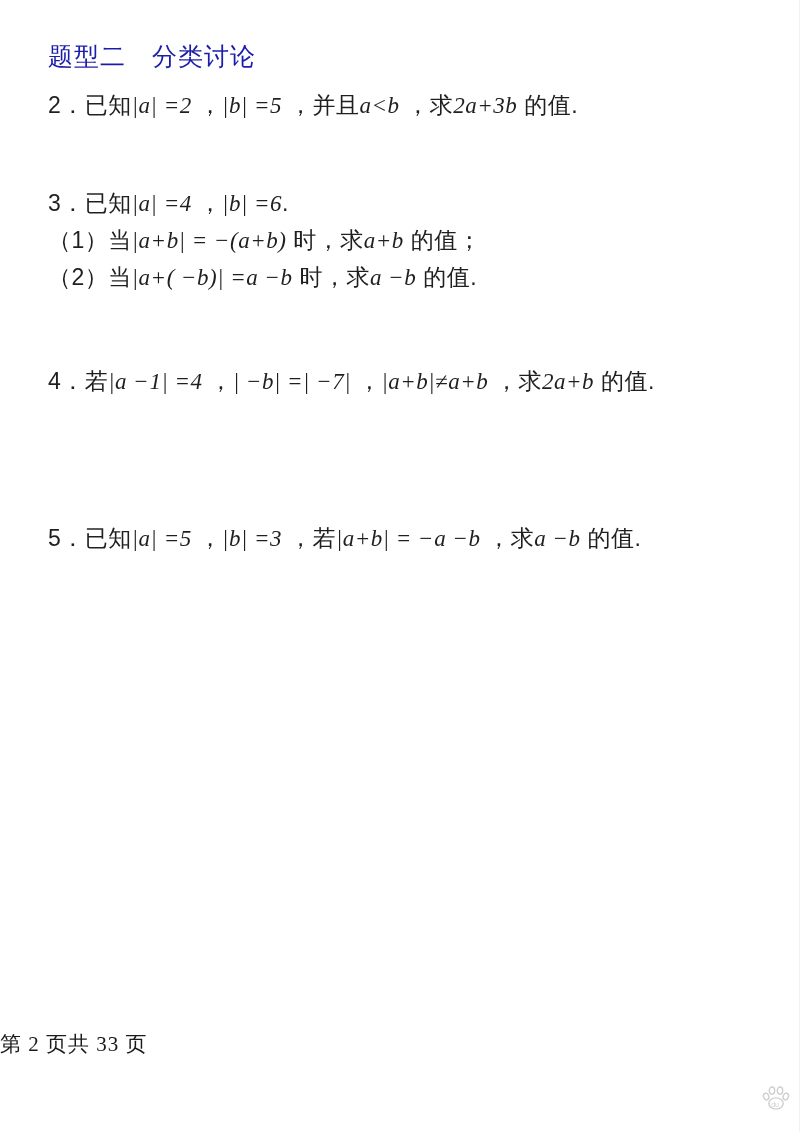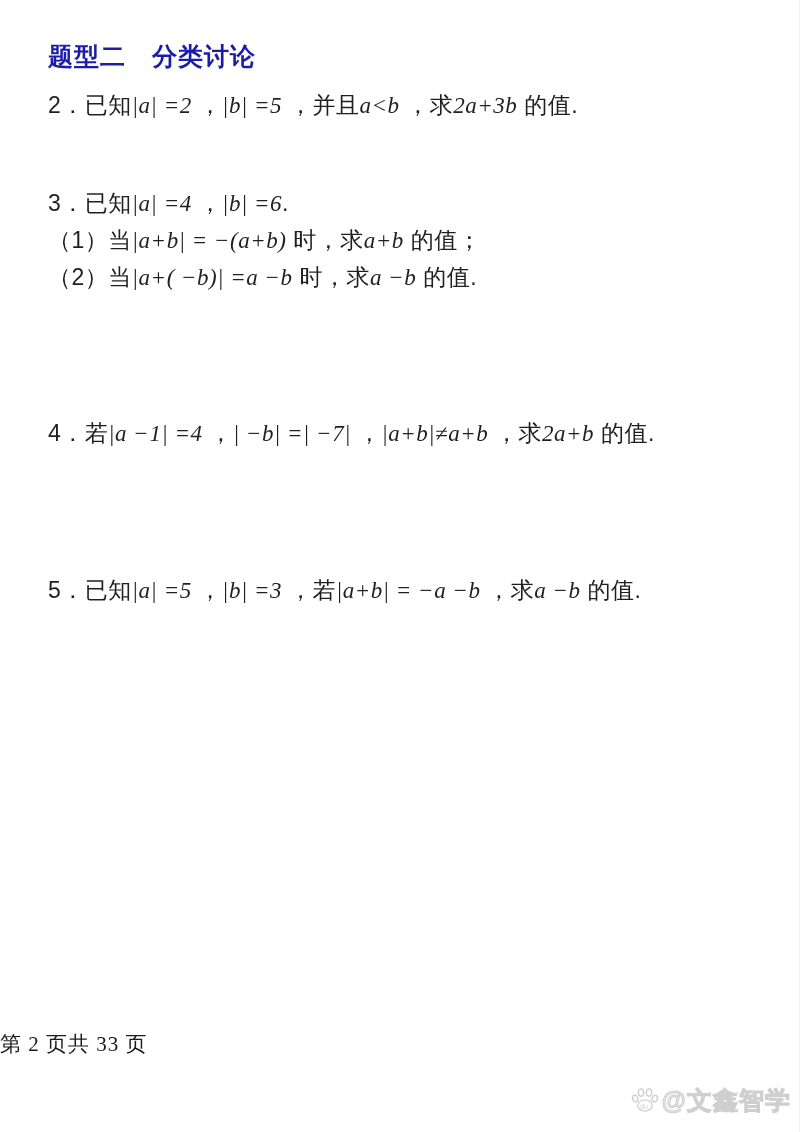--- a/index.html
+++ b/index.html
@@ -21,41 +21,41 @@
   .content {
     position: absolute;
     left: 48px;
     right: 30px;
     top: 0;
   }
   .heading {
     margin-top: 42px;
     font-size: 25px;
     line-height: 28px;
-    font-weight: bold;
+    font-weight: normal;
     color: #1c1caa;
     letter-spacing: 1px;
     white-space: nowrap;
   }
   .line {
     font-size: 23px;
     line-height: 37px;
     white-space: nowrap;
     letter-spacing: 0.5px;
   }
   .line .math {
     font-family: "Liberation Serif", "DejaVu Serif", serif;
     font-style: italic;
     letter-spacing: 0.5px;
   }
   .line .cn { font-style: normal; }
   .q1 { margin-top: 12px; }
   .q2 { margin-top: 17px; }
   .q3 { margin-top: 61px; }
-  .q4 { margin-top: 119px; }
+  .q4 { margin-top: 67px; }
   .q5 { margin-top: 120px; }
   .footer {
     position: absolute;
     left: 0;
     top: 1030px;
     width: 100%;
     text-align: left;
     font-family: "Liberation Serif", "DejaVu Serif", serif;
     font-size: 21px;
     color: #1a1a1a;
@@ -114,15 +114,14 @@
     <span>
       <svg class="paw" width="30" height="30" viewBox="0 0 30 30" fill="none" stroke="#cfcfcf" stroke-width="1.4">
         <ellipse cx="15" cy="19.5" rx="7.2" ry="5.6"></ellipse>
         <ellipse cx="5.2" cy="12.5" rx="2.6" ry="3.4" transform="rotate(-18 5.2 12.5)"></ellipse>
         <ellipse cx="11" cy="6.6" rx="2.7" ry="3.6"></ellipse>
         <ellipse cx="19" cy="6.6" rx="2.7" ry="3.6"></ellipse>
         <ellipse cx="24.8" cy="12.5" rx="2.6" ry="3.4" transform="rotate(18 24.8 12.5)"></ellipse>
         <text x="10.2" y="22.5" font-size="7" stroke="none" fill="#cfcfcf" font-family="Liberation Sans, sans-serif">du</text>
       </svg>
     </span>
-    <span class="watermark-text">@文鑫智学</span>
   </div>
 </div>
 
 </body></html>

